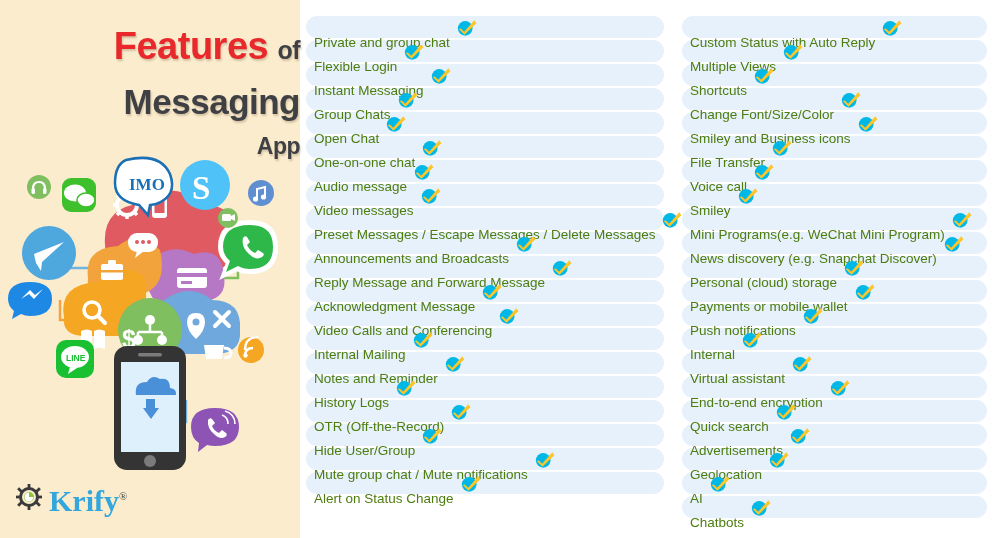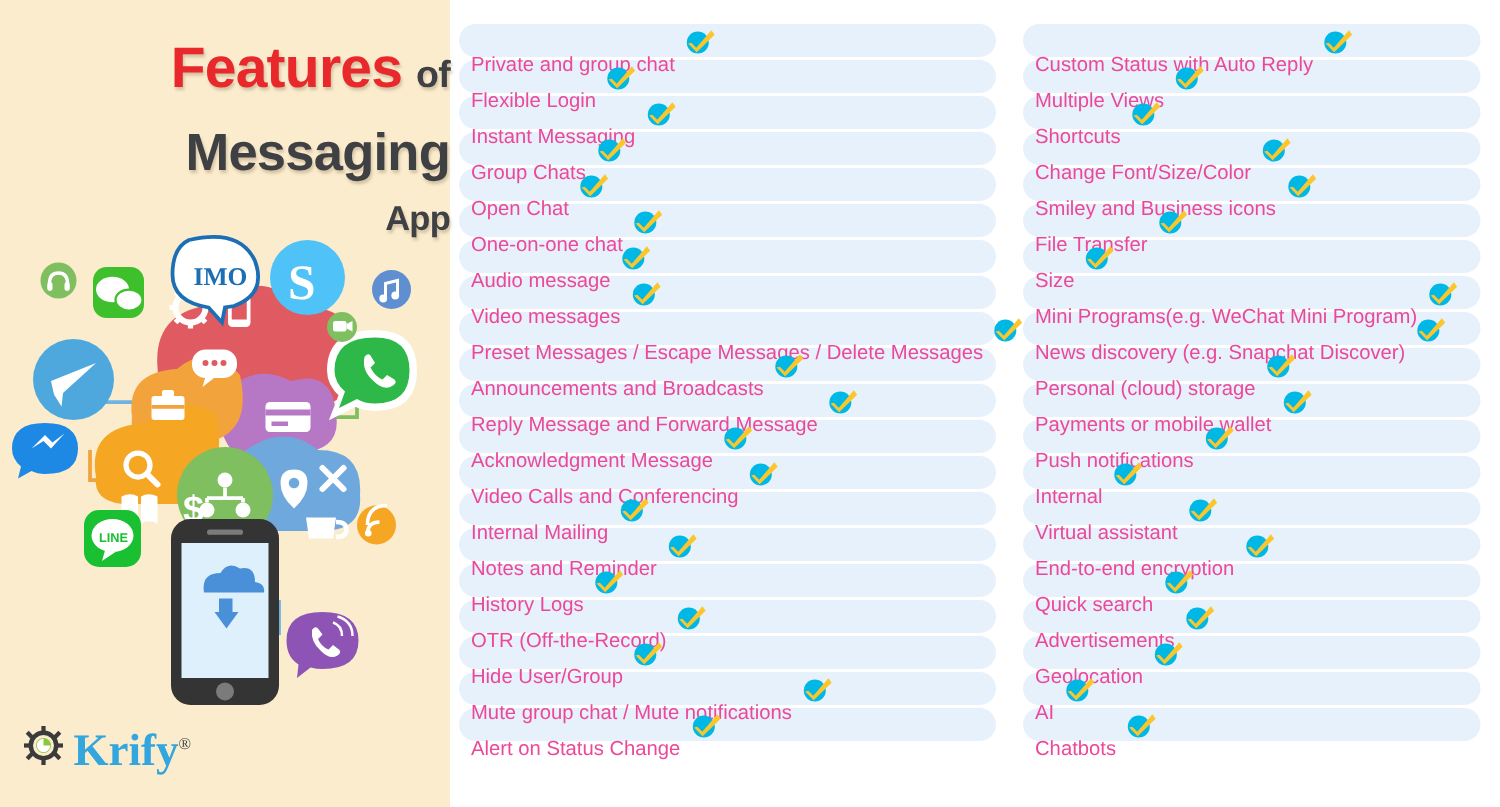--- a/index.html
+++ b/index.html
@@ -66,21 +66,21 @@
   }
   .pill{
     position:absolute;left:6px;top:0;height:22px;
     background:#e7f1fb;border-radius:11px;
   }
   .col-left .pill{width:358px;}
   .col-right .pill{width:305px;}
   .row-text{
     position:relative;z-index:2;
     padding-left:14px;
-    font-size:13.5px;color:#ec4899;
+    font-size:13.5px;color:#4d7c0f;
     white-space:nowrap;
     font-family:"Liberation Sans", sans-serif;
     margin-top:31px;
   }
   .check{
     position:relative;z-index:3;
     margin-left:7px;width:19px;height:19px;flex:0 0 19px;
   }
   .check svg{display:block;width:19px;height:19px;overflow:visible;}
 </style>
@@ -580,21 +580,31 @@
         <span class="row-text">File Transfer</span>
         <span class="check">
           <svg viewBox="0 0 22 22" xmlns="http://www.w3.org/2000/svg">
             <circle cx="9.5" cy="12" r="8.5" fill="#00b8e6"></circle>
             <path d="M4.5 12.2 L8.3 16 L20 2.5 L22.5 6 L8.6 19.5 L2 12.8 Z" fill="#fbc62c"></path>
           </svg>
         </span>
       </div>
       <div class="row">
         <div class="pill"></div>
-        <span class="row-text">Size</span>
+        <span class="row-text">Voice call</span>
+        <span class="check">
+          <svg viewBox="0 0 22 22" xmlns="http://www.w3.org/2000/svg">
+            <circle cx="9.5" cy="12" r="8.5" fill="#00b8e6"></circle>
+            <path d="M4.5 12.2 L8.3 16 L20 2.5 L22.5 6 L8.6 19.5 L2 12.8 Z" fill="#fbc62c"></path>
+          </svg>
+        </span>
+      </div>
+      <div class="row">
+        <div class="pill"></div>
+        <span class="row-text">Smiley</span>
         <span class="check">
           <svg viewBox="0 0 22 22" xmlns="http://www.w3.org/2000/svg">
             <circle cx="9.5" cy="12" r="8.5" fill="#00b8e6"></circle>
             <path d="M4.5 12.2 L8.3 16 L20 2.5 L22.5 6 L8.6 19.5 L2 12.8 Z" fill="#fbc62c"></path>
           </svg>
         </span>
       </div>
       <div class="row">
         <div class="pill"></div>
         <span class="row-text">Mini Programs(e.g. WeChat Mini Program)</span>

